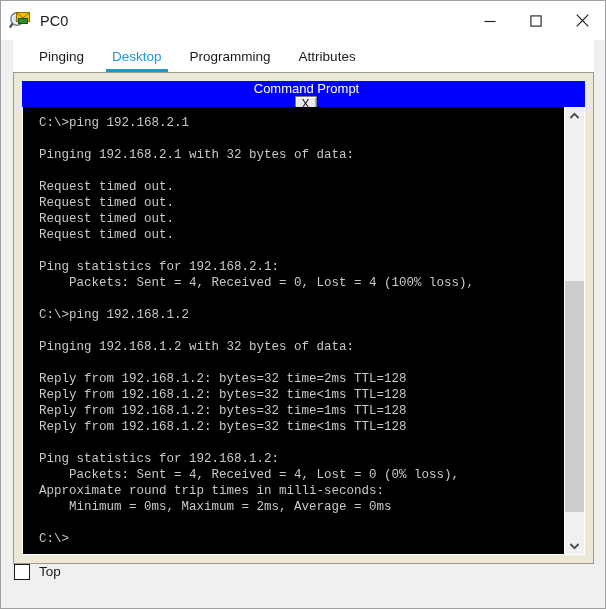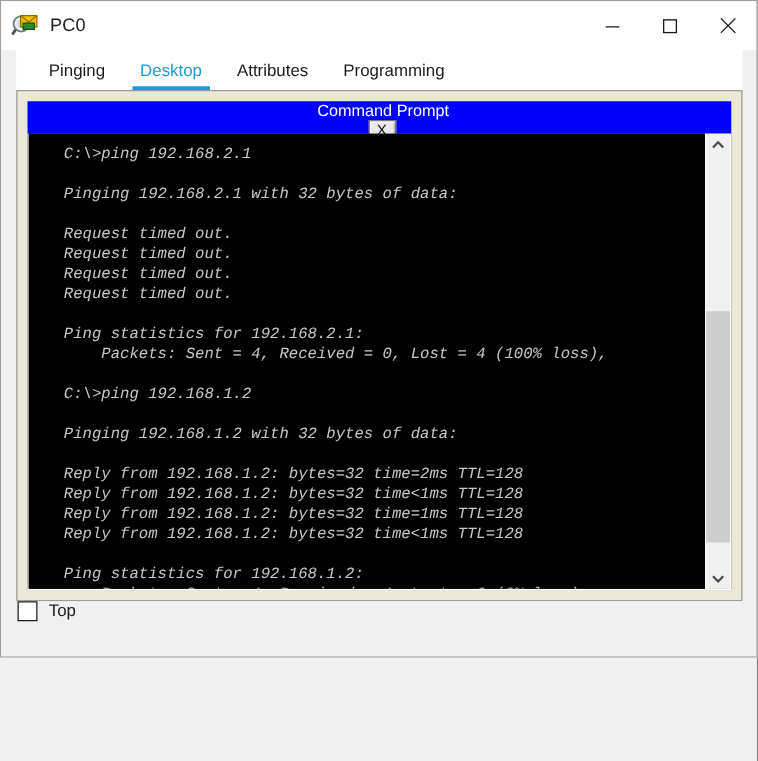--- a/index.html
+++ b/index.html
@@ -12,21 +12,21 @@
     overflow: hidden;
     background: #f0f0f0;
     font-family: "Liberation Sans", sans-serif;
     -webkit-font-smoothing: antialiased;
   }
 
   
   #window {
     position: absolute;
     left: 0; top: 0;
-    width: 606px; height: 526px;
+    width: 606px; height: 609px;
     box-sizing: border-box;
     background: #f0f0f0;
     border: 1px solid #a0a0a0;
     display: flex;
     flex-direction: column;
   }
 
   
   #titlebar {
     height: 39px;
@@ -166,25 +166,24 @@
     border-top: none;
     box-sizing: border-box;
   }
   #terminal {
     flex: 1;
     background: #000000;
     color: #c8c8c8;
     font-family: "Liberation Mono", "DejaVu Sans Mono", monospace;
     font-size: 12.5px;
     line-height: 16px;
-    padding: 8px 0 0 28px;
+    padding: 8px 0 0 16px;
     white-space: pre;
     overflow: hidden;
     min-width: 0;
-    font-style: italic;
   }
   #scrollbar {
     width: 20px;
     min-width: 20px;
     background: #f0f0f0;
     display: flex;
     flex-direction: column;
     position: relative;
     border-left: 1px solid #ffffff;
     box-sizing: border-box;
@@ -270,24 +269,24 @@
 
   <div id="tabstrip-wrap">
     <div id="tabstrip">
       <div class="tab">
         <span>Pinging</span>
       </div>
       <div class="tab active">
         <span>Desktop</span>
       </div>
       <div class="tab">
+        <span>Programming</span>
+      </div>
+      <div class="tab">
         <span>Attributes</span>
-      </div>
-      <div class="tab">
-        <span>Programming</span>
       </div>
     </div>
   </div>
 
   <div id="panel-wrap">
     <div id="panel">
 
       <div id="cmdwin">
 
         <div id="cmd-titlebar">

